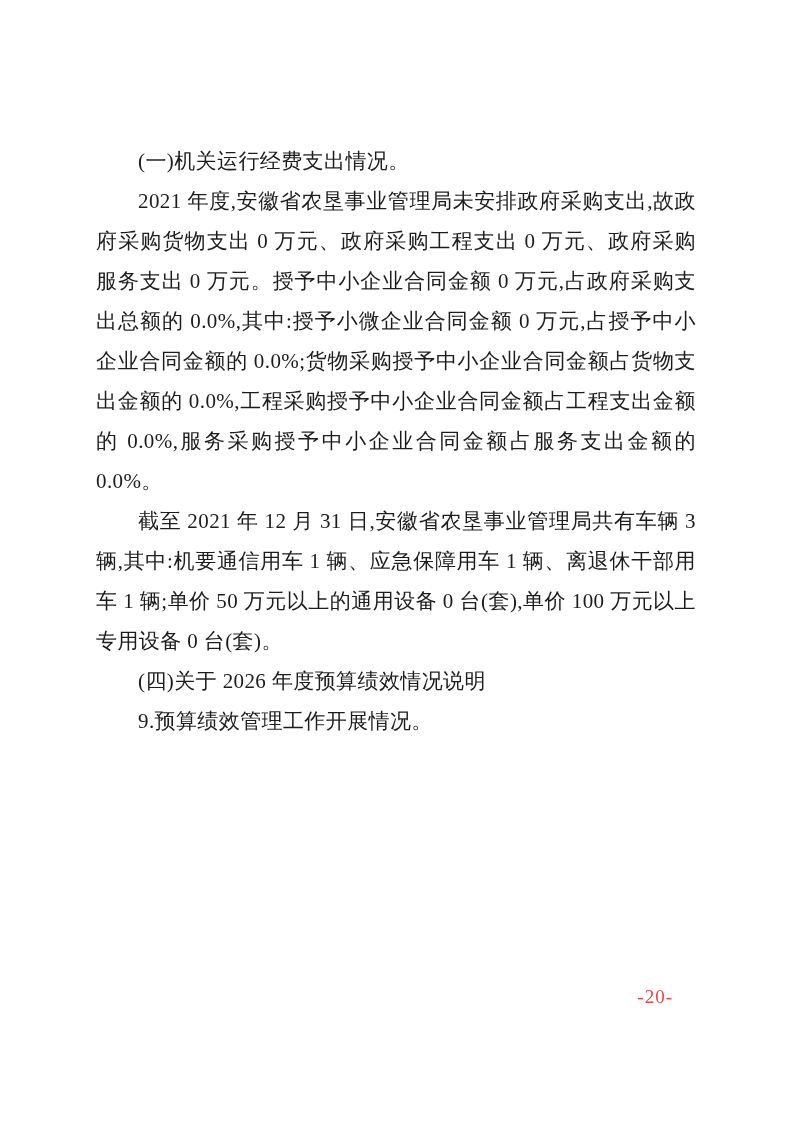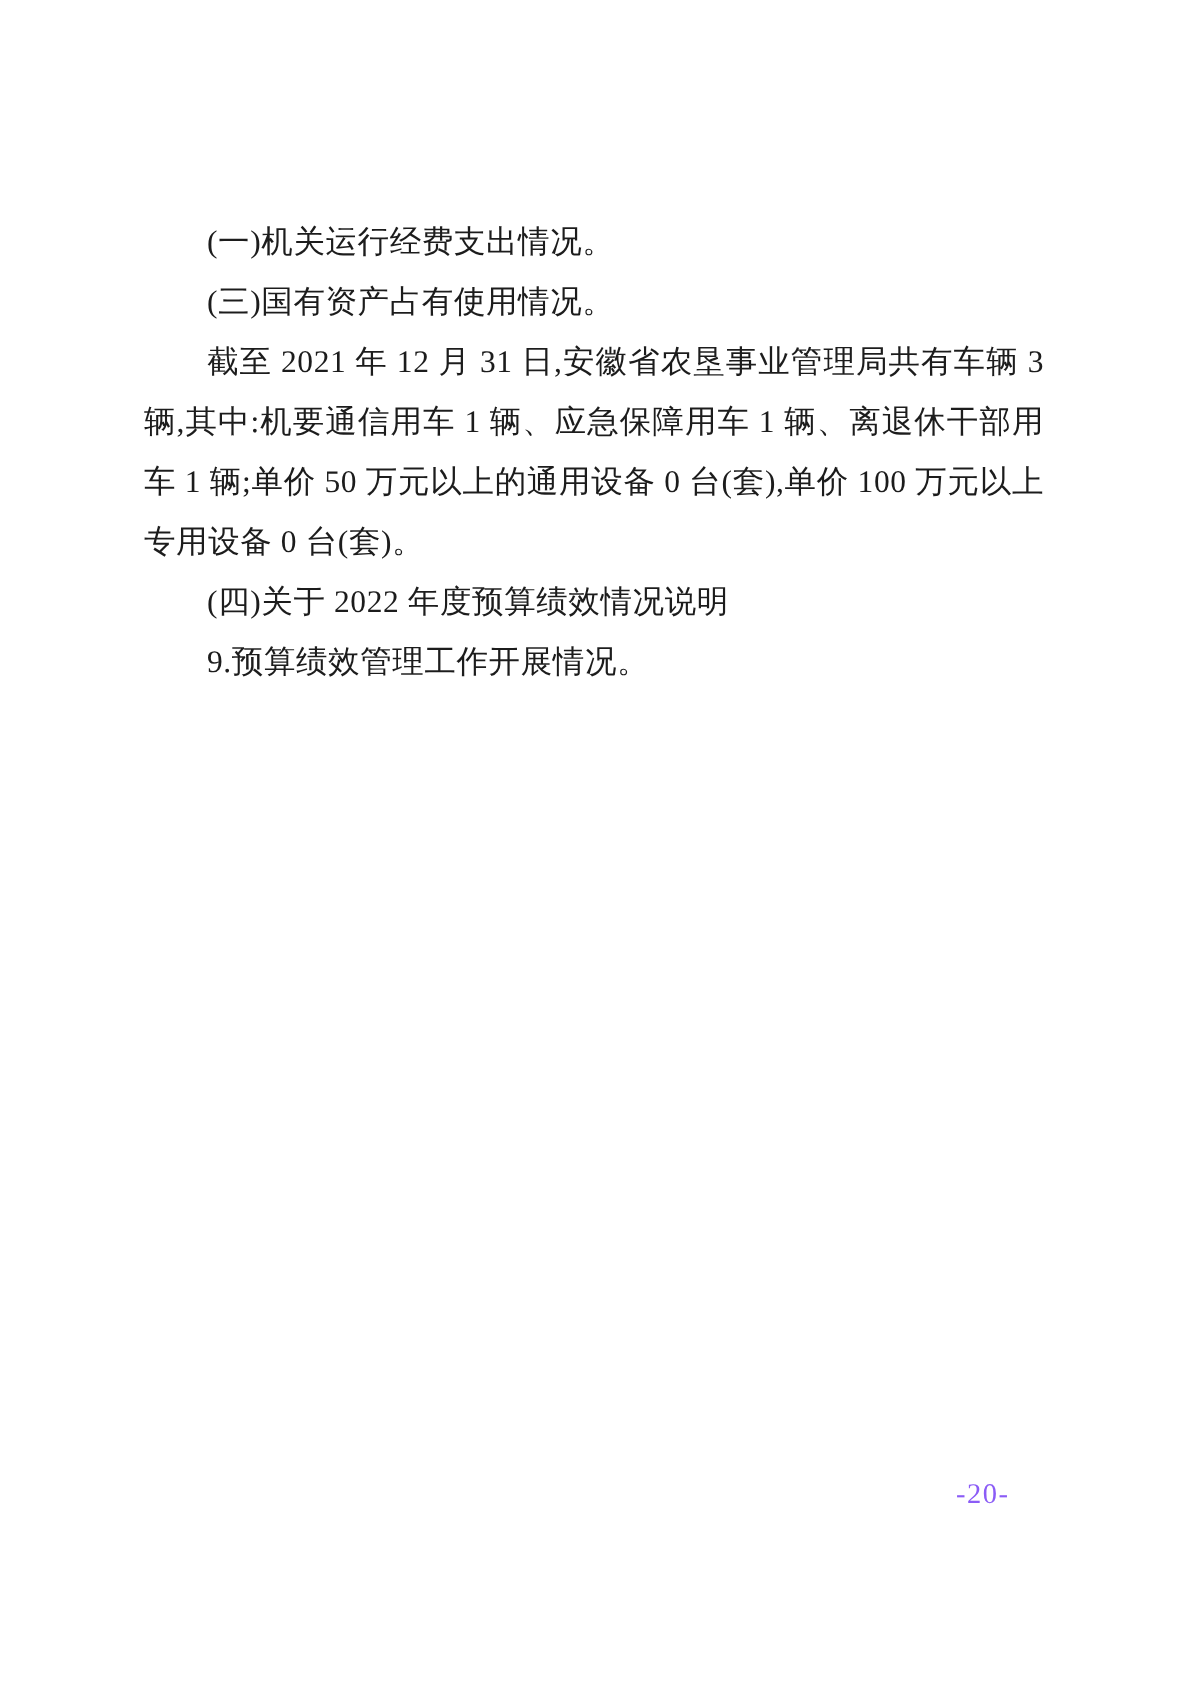--- a/index.html
+++ b/index.html
@@ -39,34 +39,34 @@
   }
   .sec-heading {
     font-weight: bold;
   }
   .page-number {
     position: absolute;
     top: 986px;
     right: 98px;
     font-size: 19px;
     letter-spacing: 1px;
-    color: #8b5cf6;
+    color: #ef4444;
   }
 </style>
 </head>
 <body>
 
 <div class="page">
   <div class="content">
 
     <h3 class="sec-heading">(一)机关运行经费支出情况。</h3>
 
+    <p>2021 年度,安徽省农垦事业管理局未安排政府采购支出,故政府采购货物支出 0 万元、政府采购工程支出 0 万元、政府采购服务支出 0 万元。授予中小企业合同金额 0 万元,占政府采购支出总额的 0.0%,其中:授予小微企业合同金额 0 万元,占授予中小企业合同金额的 0.0%;货物采购授予中小企业合同金额占货物支出金额的 0.0%,工程采购授予中小企业合同金额占工程支出金额的 0.0%,服务采购授予中小企业合同金额占服务支出金额的 0.0%。</p>
 
-    <h3 class="sec-heading">(三)国有资产占有使用情况。</h3>
     <p>截至 2021 年 12 月 31 日,安徽省农垦事业管理局共有车辆 3 辆,其中:机要通信用车 1 辆、应急保障用车 1 辆、离退休干部用车 1 辆;单价 50 万元以上的通用设备 0 台(套),单价 100 万元以上专用设备 0 台(套)。</p>
 
-    <h3 class="sec-heading">(四)关于 2022 年度预算绩效情况说明</h3>
+    <h3 class="sec-heading">(四)关于 2026 年度预算绩效情况说明</h3>
     <h4 class="sec-heading">9.预算绩效管理工作开展情况。</h4>
 
   </div>
 
   <div class="page-number">-20-</div>
 </div>
 
 </body></html>

